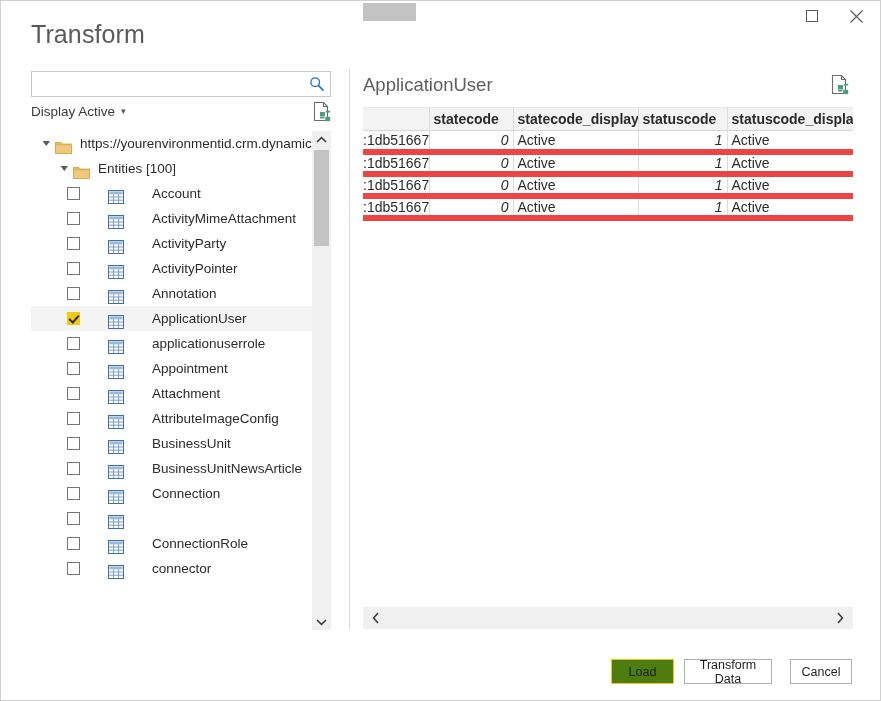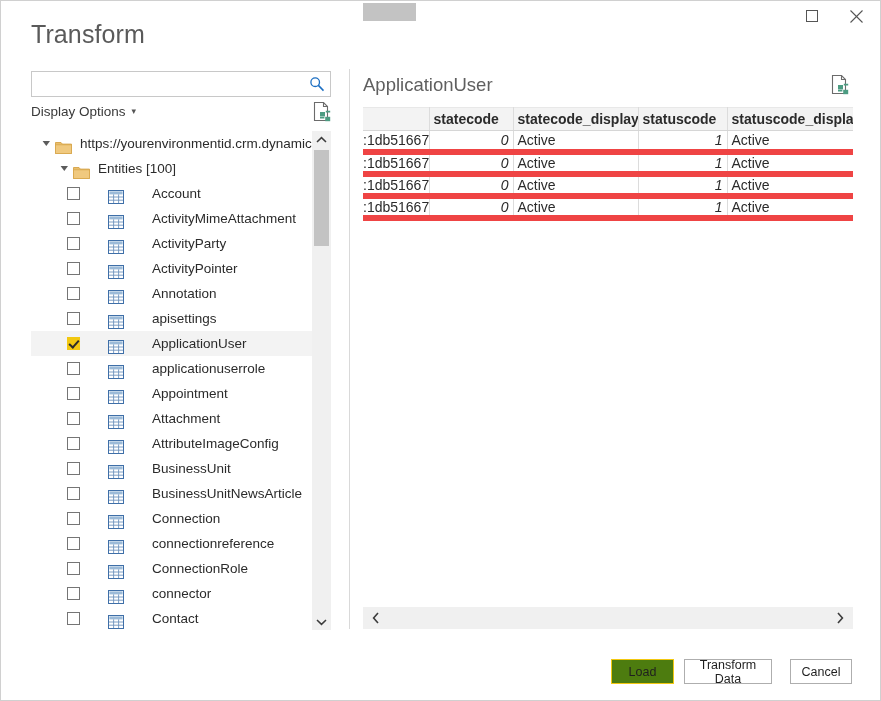--- a/index.html
+++ b/index.html
@@ -400,21 +400,21 @@
       <input class="search-input" type="text" value="" placeholder="" style="">
       <span class="search-icon">
         <svg width="16" height="16" viewBox="0 0 16 16">
           <circle cx="6.2" cy="6.2" r="4.3" fill="none" stroke="#1b6ec2" stroke-width="1.3"></circle>
           <line x1="9.4" y1="9.4" x2="14.5" y2="14.6" stroke="#1b6ec2" stroke-width="1.5"></line>
         </svg>
       </span>
     </div>
 
     <div class="display-options">
-      <span>Display Options</span><span class="caret">▾</span>
+      <span>Display Active</span><span class="caret">▾</span>
     </div>
 
     <div class="refresh-icon-left">
       <svg width="20" height="22" viewBox="0 0 20 22">
         <path d="M2.5 1.5 h9 l4 4 v14 h-13 z" fill="#ffffff" stroke="#6b6b6b" stroke-width="1.1"></path>
         <path d="M11.5 1.5 v4 h4" fill="none" stroke="#6b6b6b" stroke-width="1.1"></path>
         <rect x="8" y="11" width="5" height="4.4" fill="#4c9c82"></rect>
         <rect x="13.2" y="15.8" width="5" height="4.4" fill="#4c9c82"></rect>
         <path d="M8 16.6 h4.4 M13.8 10.6 h4.4" stroke="#4c9c82" stroke-width="1.6" fill="none"></path>
       </svg>
@@ -483,29 +483,20 @@
         </div>
         <div class="tree-row indent-2">
           <span class="cb"></span>
           <span class="table-icon"><svg width="16" height="14" viewBox="0 0 16 14">
               <rect x="0.5" y="0.5" width="15" height="13" fill="#ffffff" stroke="#3f6fa8" stroke-width="1"></rect>
               <rect x="1.4" y="1.4" width="13.2" height="3" fill="#9bbad8"></rect>
               <path d="M1 7 H15 M1 10.2 H15 M5.6 4.4 V13 M10.6 4.4 V13" stroke="#6f94bd" stroke-width="0.9"></path>
             </svg></span>
           <span class="tree-label">Annotation</span>
         </div>
-        <div class="tree-row indent-2">
-          <span class="cb"></span>
-          <span class="table-icon"><svg width="16" height="14" viewBox="0 0 16 14">
-              <rect x="0.5" y="0.5" width="15" height="13" fill="#ffffff" stroke="#3f6fa8" stroke-width="1"></rect>
-              <rect x="1.4" y="1.4" width="13.2" height="3" fill="#9bbad8"></rect>
-              <path d="M1 7 H15 M1 10.2 H15 M5.6 4.4 V13 M10.6 4.4 V13" stroke="#6f94bd" stroke-width="0.9"></path>
-            </svg></span>
-          <span class="tree-label">apisettings</span>
-        </div>
         <div class="tree-row indent-2 selected">
           <span class="cb checked"></span>
           <span class="table-icon"><svg width="16" height="14" viewBox="0 0 16 14">
               <rect x="0.5" y="0.5" width="15" height="13" fill="#ffffff" stroke="#3f6fa8" stroke-width="1"></rect>
               <rect x="1.4" y="1.4" width="13.2" height="3" fill="#9bbad8"></rect>
               <path d="M1 7 H15 M1 10.2 H15 M5.6 4.4 V13 M10.6 4.4 V13" stroke="#6f94bd" stroke-width="0.9"></path>
             </svg></span>
           <span class="tree-label">ApplicationUser</span>
         </div>
         <div class="tree-row indent-2">
@@ -571,48 +562,38 @@
             </svg></span>
           <span class="tree-label">Connection</span>
         </div>
         <div class="tree-row indent-2">
           <span class="cb"></span>
           <span class="table-icon"><svg width="16" height="14" viewBox="0 0 16 14">
               <rect x="0.5" y="0.5" width="15" height="13" fill="#ffffff" stroke="#3f6fa8" stroke-width="1"></rect>
               <rect x="1.4" y="1.4" width="13.2" height="3" fill="#9bbad8"></rect>
               <path d="M1 7 H15 M1 10.2 H15 M5.6 4.4 V13 M10.6 4.4 V13" stroke="#6f94bd" stroke-width="0.9"></path>
             </svg></span>
-          <span class="tree-label">connectionreference</span>
         </div>
         <div class="tree-row indent-2">
           <span class="cb"></span>
           <span class="table-icon"><svg width="16" height="14" viewBox="0 0 16 14">
               <rect x="0.5" y="0.5" width="15" height="13" fill="#ffffff" stroke="#3f6fa8" stroke-width="1"></rect>
               <rect x="1.4" y="1.4" width="13.2" height="3" fill="#9bbad8"></rect>
               <path d="M1 7 H15 M1 10.2 H15 M5.6 4.4 V13 M10.6 4.4 V13" stroke="#6f94bd" stroke-width="0.9"></path>
             </svg></span>
           <span class="tree-label">ConnectionRole</span>
         </div>
         <div class="tree-row indent-2">
           <span class="cb"></span>
           <span class="table-icon"><svg width="16" height="14" viewBox="0 0 16 14">
               <rect x="0.5" y="0.5" width="15" height="13" fill="#ffffff" stroke="#3f6fa8" stroke-width="1"></rect>
               <rect x="1.4" y="1.4" width="13.2" height="3" fill="#9bbad8"></rect>
               <path d="M1 7 H15 M1 10.2 H15 M5.6 4.4 V13 M10.6 4.4 V13" stroke="#6f94bd" stroke-width="0.9"></path>
             </svg></span>
           <span class="tree-label">connector</span>
-        </div>
-        <div class="tree-row indent-2">
-          <span class="cb"></span>
-          <span class="table-icon"><svg width="16" height="14" viewBox="0 0 16 14">
-              <rect x="0.5" y="0.5" width="15" height="13" fill="#ffffff" stroke="#3f6fa8" stroke-width="1"></rect>
-              <rect x="1.4" y="1.4" width="13.2" height="3" fill="#9bbad8"></rect>
-              <path d="M1 7 H15 M1 10.2 H15 M5.6 4.4 V13 M10.6 4.4 V13" stroke="#6f94bd" stroke-width="0.9"></path>
-            </svg></span>
-          <span class="tree-label">Contact</span>
         </div>
       </div>
   </div>
 
   <div class="v-scroll">
     <div class="arrow up">
       <svg width="11" height="8" viewBox="0 0 11 8">
         <path d="M1 6 L5.5 1.6 L10 6" fill="none" stroke="#3c3c3c" stroke-width="1.5"></path>
       </svg>
     </div>

